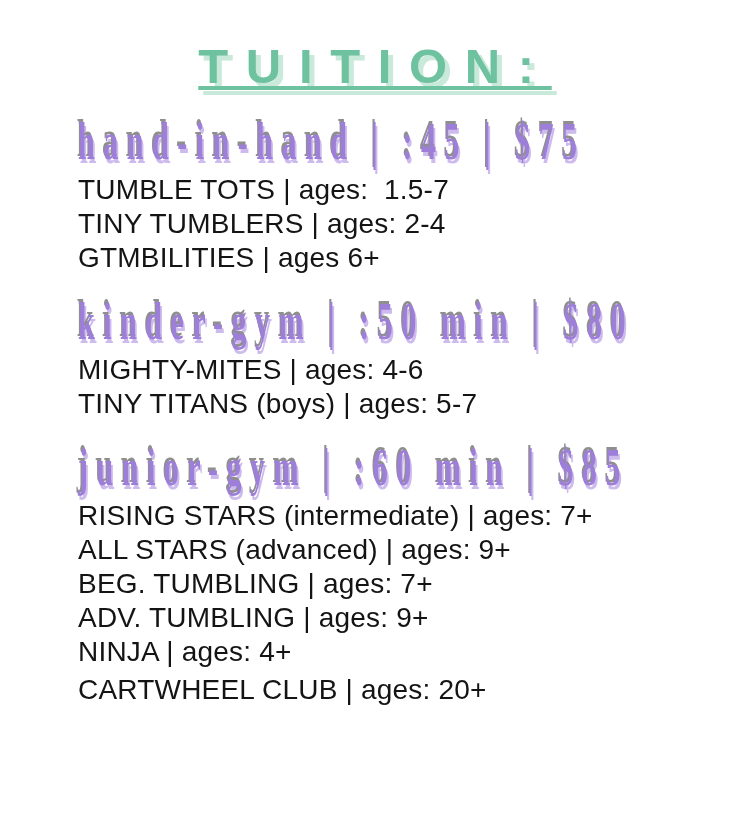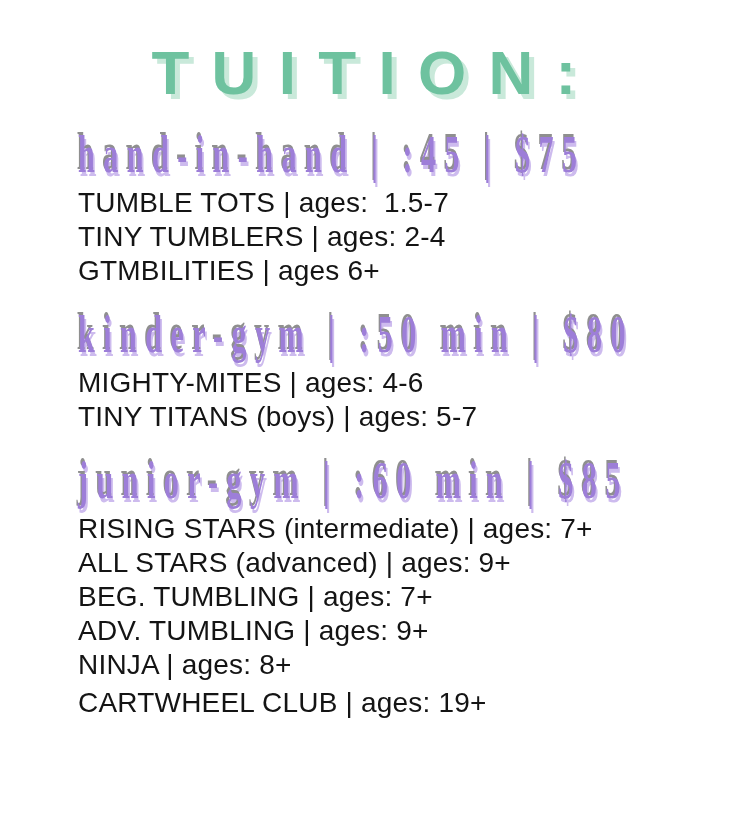--- a/index.html
+++ b/index.html
@@ -19,27 +19,28 @@
     font-family: "Liberation Sans", sans-serif;
     overflow: hidden;
   }
   .page {
     width: 750px;
     height: 836px;
     padding-top: 42px;
   }
   .title {
     text-align: center;
-    font-size: 62px;
+    font-size: 49px;
     line-height: 1;
     font-weight: bold;
     letter-spacing: 0.36em;
     color: var(--teal);
     text-shadow: 5px 5px 0 var(--teal_shadow);
     white-space: nowrap;
+    text-decoration: underline;
   }
   .content {
     padding-left: 78px;
     padding-top: 28px;
   }
   .section { margin-bottom: 24px; }
   .section.tight { margin-bottom: 4px; }
   .section-header {
     line-height: 1;
     height: 46px;
@@ -93,21 +94,21 @@
       <div class="class-line">MIGHTY-MITES | ages: 4-6</div>
       <div class="class-line">TINY TITANS (boys) | ages: 5-7</div>
     </div>
 
     <div class="section tight">
       <h2 class="section-header"><span class="header-text">junior-gym | :60 min | $85</span></h2>
       <div class="class-line">RISING STARS (intermediate) | ages: 7+</div>
       <div class="class-line">ALL STARS (advanced) | ages: 9+</div>
       <div class="class-line">BEG. TUMBLING | ages: 7+</div>
       <div class="class-line">ADV. TUMBLING | ages: 9+</div>
-      <div class="class-line">NINJA | ages: 8+</div>
+      <div class="class-line">NINJA | ages: 4+</div>
     </div>
 
     <div class="section">
-      <div class="class-line">CARTWHEEL CLUB | ages: 19+</div>
+      <div class="class-line">CARTWHEEL CLUB | ages: 20+</div>
     </div>
 
   </div>
 </div>
 
 </body></html>

